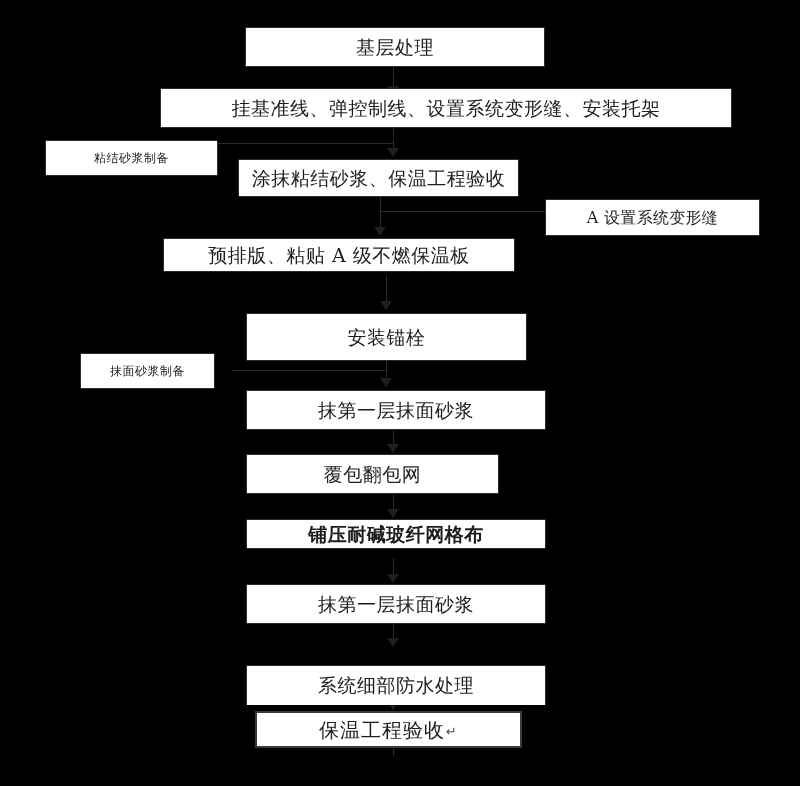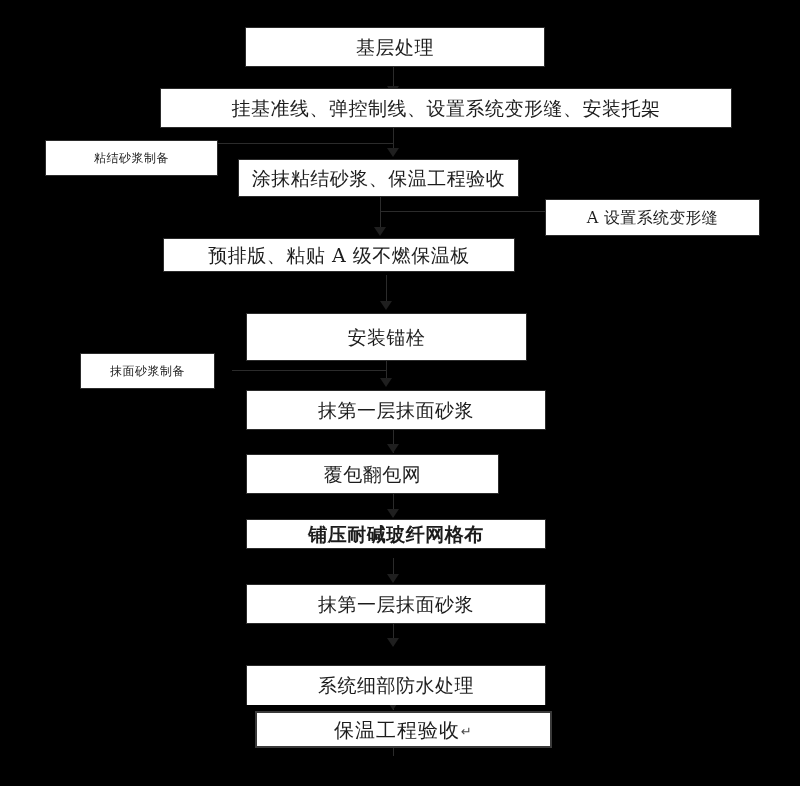--- a/index.html
+++ b/index.html
@@ -155,18 +155,18 @@
   <div class="node" style="left:246px; top:390px; width:300px; height:40px;">抹第一层抹面砂浆</div>
 
   <div class="node" style="left:246px; top:454px; width:253px; height:40px;">覆包翻包网</div>
 
   <div class="node" style="left:246px; top:519px; width:300px; height:30px;font-weight:bold;">铺压耐碱玻纤网格布</div>
 
   <div class="node" style="left:246px; top:584px; width:300px; height:40px;">抹第一层抹面砂浆</div>
 
   <div class="node open-bottom" style="left:246px; top:648px; width:300px; height:40px;">系统细部防水处理</div>
 
-  <div class="node terminal" style="left:255px; top:711px; width:297px; height:37px;">
+  <div class="node terminal" style="left:255px; top:711px; width:267px; height:37px;">
     <span>保温工程验收</span>
       <span class="pilcrow">↵</span>
   </div>
 
 </div>
 
 </body></html>

